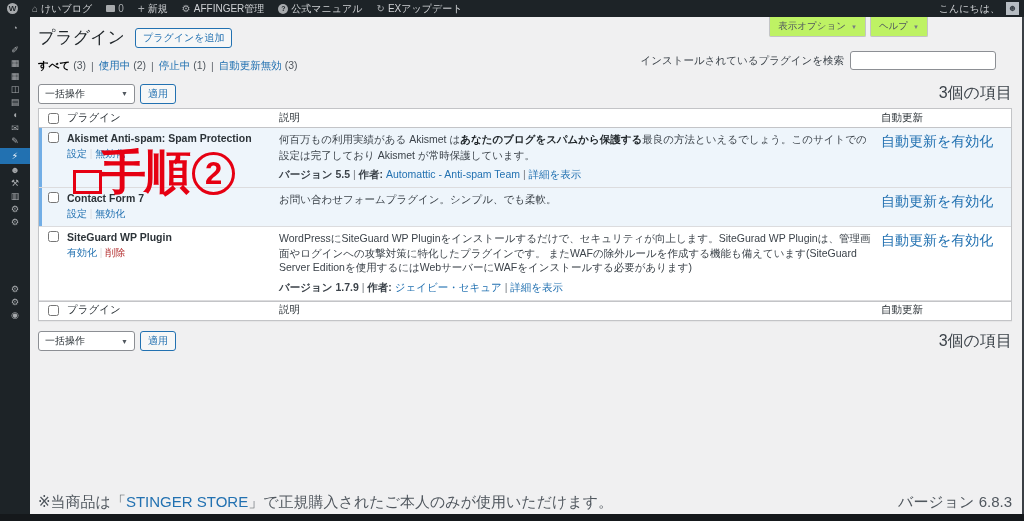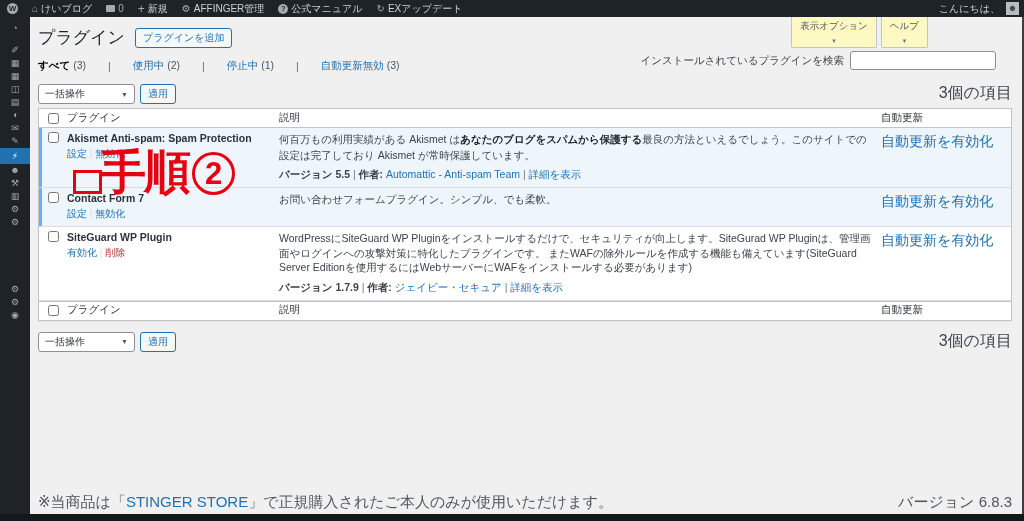--- a/index.html
+++ b/index.html
@@ -27,35 +27,35 @@
   
   .sidebar{ position:absolute; top:17px; left:0; width:30px; height:497px; background:#1d2327; z-index:40; padding-top:5px;}
   .sb-icon{ height:13px; line-height:13px; text-align:center; font-size:9px; color:#a7aaad; cursor:pointer; }
   .sb-icon.sep{ margin-top:9px; }
   .sb-icon.gap{ margin-top:54px; }
   .sb-icon.active{ background:#2271b1; color:#fff; height:16px; line-height:16px; position:relative; }
   .sb-icon.active:after{ content:""; position:absolute; right:-5px; top:3px; border:5px solid transparent; border-left-color:#2271b1; }
   
   .content{ position:absolute; left:30px; top:17px; right:0; bottom:7px; padding:0 12px 0 8px; }
   .screen-meta{ position:absolute; top:0; right:96px; display:flex; gap:4px; z-index:10;}
-  .meta-btn{ background:#fef9c3; border:1px solid #c3c4c7; border-top:none; border-radius:0 0 2px 2px;
-    font-size:9.5px; color:#50575e; padding:3px 8px; display:flex; align-items:center; gap:5px; cursor:pointer;flex-direction:column;}
+  .meta-btn{ background:#bef264; border:1px solid #c3c4c7; border-top:none; border-radius:0 0 2px 2px;
+    font-size:9.5px; color:#50575e; padding:3px 8px; display:flex; align-items:center; gap:5px; cursor:pointer;}
   .meta-btn .arr{ font-size:6px; color:#787c82; }
   .titlerow{ padding-top:9px; display:flex; align-items:center; }
   h1.page-title{ font-size:17px; font-weight:400; color:#1d2327; }
   .btn-outline{ margin-left:10px; font-size:10px; color:#2271b1; border:1px solid #2271b1; background:#f6f7f7;
     border-radius:3px; padding:2px 7px; cursor:pointer; white-space:nowrap;}
-  .filters{ margin-top:10px; font-size:10.5px; display:flex; gap:22px; align-items:center; color:#646970;}
+  .filters{ margin-top:10px; font-size:10.5px; display:flex; gap:5px; align-items:center; color:#646970;}
   .filters .cur{ color:#000; font-weight:bold; }
   .filters a{ color:#2271b1; text-decoration:none; cursor:pointer;}
   .filters .cnt{ color:#50575e; font-weight:normal;}
   .searchrow{ position:absolute; top:34px; right:28px; display:flex; align-items:center; gap:6px;
     font-size:10.5px; color:#3c434a; }
   .searchrow input{ width:146px; height:19px; border:1px solid #8c8f94; border-radius:3px; background:#fff; font-size:10px; padding:0 4px;}
-  .bulkrow{ margin-top:10px; display:flex; align-items:flex-end; gap:5px; font-size:10.5px; color:#2c3338;}
+  .bulkrow{ margin-top:10px; display:flex; align-items:center; gap:5px; font-size:10.5px; color:#2c3338;}
   .fselect{ width:97px; height:20px; border:1px solid #8c8f94; border-radius:3px; background:#fff;
     display:flex; align-items:center; justify-content:space-between; padding:0 6px; cursor:pointer; font-size:10px;}
   .fselect .arr{ font-size:7px; color:#50575e;}
   .itemcount{ margin-left:auto; font-size:16px; color:#3c434a; }
   
   .plugins-table{ margin-top:4px; background:#fff; border:1px solid #c3c4c7; box-shadow:0 1px 1px rgba(0,0,0,.04);}
   .t-head,.t-foot{ display:flex; align-items:center; height:19px; font-size:10.5px; color:#2c3338;}
   .t-head{ border-bottom:1px solid #c3c4c7; }
   .t-foot{ border-top:1px solid #c3c4c7; }
   .col-cb{ width:28px; display:flex; justify-content:center; padding-top:4px;}

